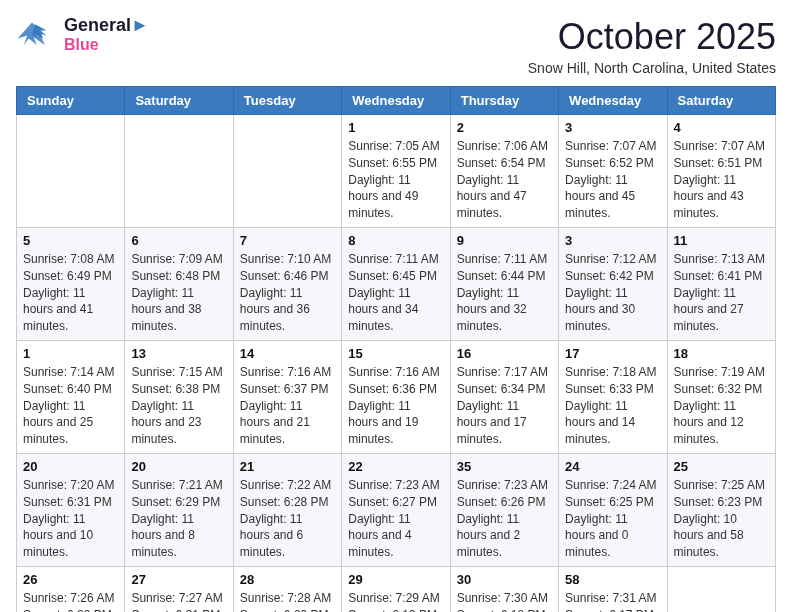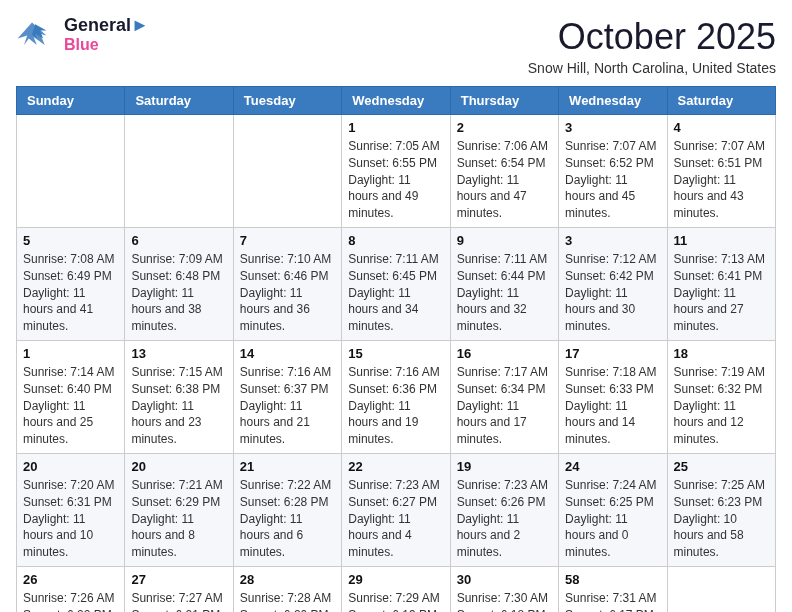--- a/index.html
+++ b/index.html
@@ -218,21 +218,21 @@
         </td>
         <td>
           <span class="day-number">21</span>
           <div class="day-info">Sunrise: 7:22 AM<br>Sunset: 6:28 PM<br>Daylight: 11 hours and 6 minutes.</div>
         </td>
         <td>
           <span class="day-number">22</span>
           <div class="day-info">Sunrise: 7:23 AM<br>Sunset: 6:27 PM<br>Daylight: 11 hours and 4 minutes.</div>
         </td>
         <td>
-          <span class="day-number">19</span>
+          <span class="day-number">35</span>
           <div class="day-info">Sunrise: 7:23 AM<br>Sunset: 6:26 PM<br>Daylight: 11 hours and 2 minutes.</div>
         </td>
         <td>
           <span class="day-number">24</span>
           <div class="day-info">Sunrise: 7:24 AM<br>Sunset: 6:25 PM<br>Daylight: 11 hours and 0 minutes.</div>
         </td>
         <td>
           <span class="day-number">25</span>
           <div class="day-info">Sunrise: 7:25 AM<br>Sunset: 6:23 PM<br>Daylight: 10 hours and 58 minutes.</div>
         </td>

